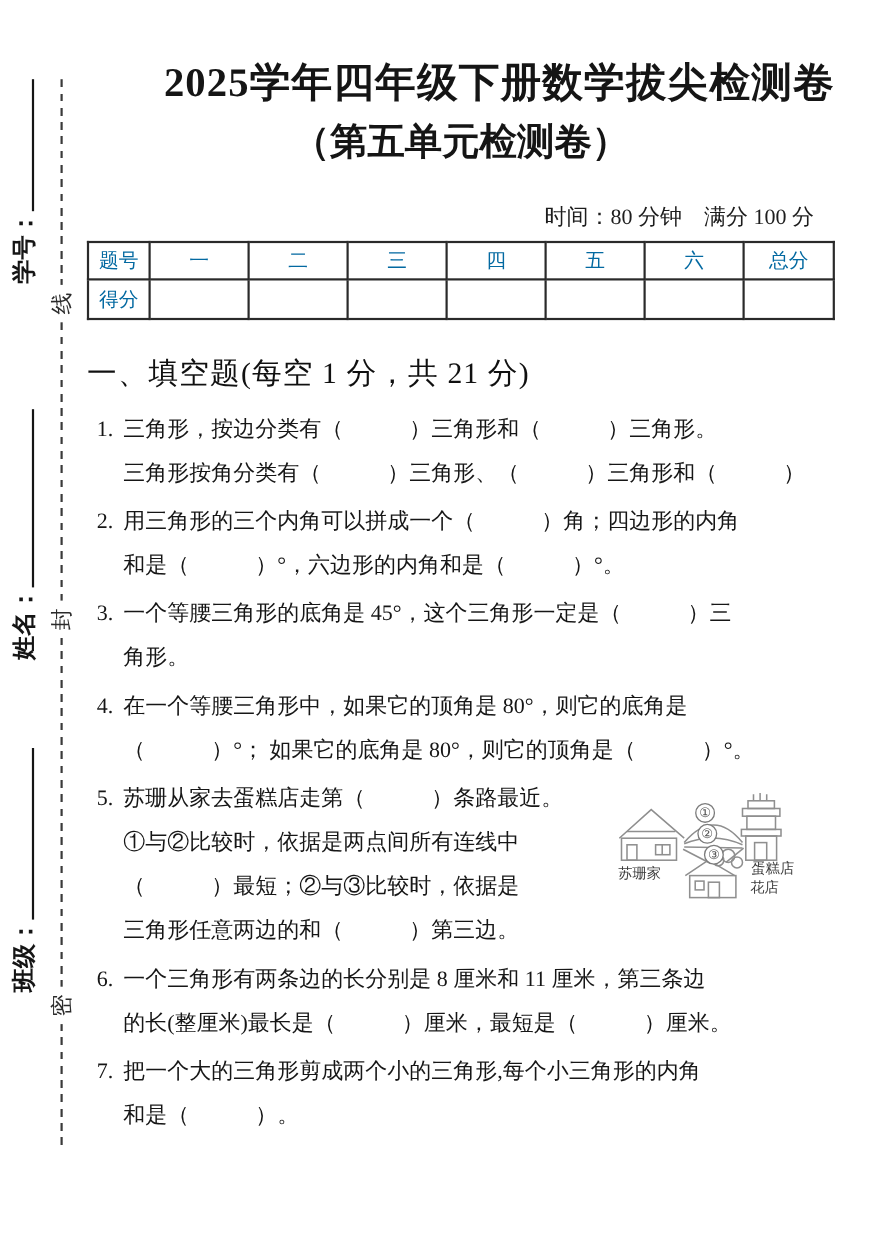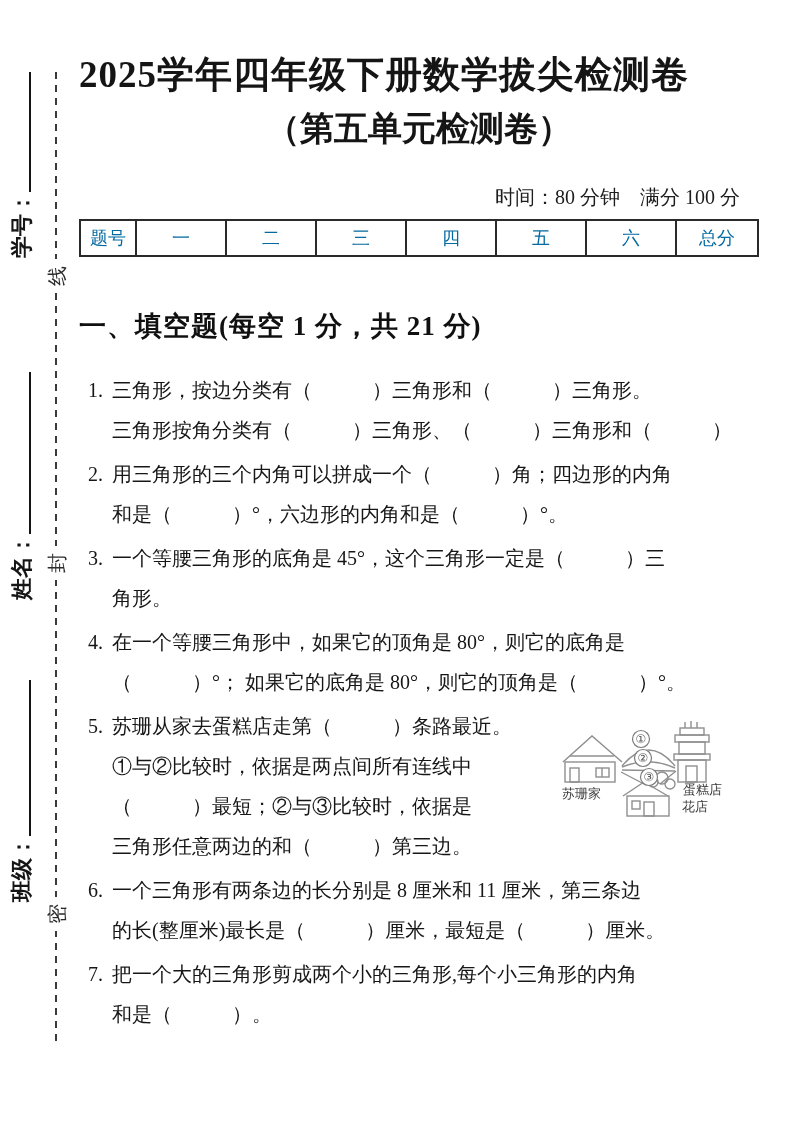--- a/index.html
+++ b/index.html
@@ -22,38 +22,38 @@
     background:repeating-linear-gradient(180deg,#3a3a3a 0 7px,transparent 7px 13px);
   }
   .seal-char{
     position:absolute;left:45px;transform-origin:0 0;transform:rotate(-90deg);
     font-size:20px;line-height:24px;background:#ffffff;padding:0 7px;color:#2b2b2b;
   }
   #seal-char-xian{top:293px;}
   #seal-char-feng{top:580px;}
   #seal-char-mi{top:931px;}
   
-  .title1{position:absolute;top:50px;left:79px;width:680px;text-align:left;
+  .title1{position:absolute;top:50px;left:79px;width:680px;text-align:right;
     font-size:37px;font-weight:bold;letter-spacing:1px;}
   .title2{position:absolute;top:106px;left:79px;width:680px;text-align:center;
     font-size:34px;font-weight:bold;}
   .meta{position:absolute;top:184px;left:79px;width:661px;text-align:right;
     font-size:20px;font-weight:normal;color:#1d1d1d;}
   
   .score-table{
     position:absolute;top:219px;left:79px;width:678px;
     border-collapse:collapse;table-layout:fixed;
   }
   .score-table td{
     border:2px solid #2a2a2a;text-align:center;vertical-align:middle;
     font-size:18px;color:#0369a1;padding:0;height:32px;
   }
   .score-table tr:last-child td{height:34px;}
   
-  .section-heading{position:absolute;top:308px;left:79px;font-size:27px;font-weight:bold;
+  .section-heading{position:absolute;top:321px;left:79px;font-size:27px;font-weight:normal;
     letter-spacing:1px;color:#101010;}
   .question-list{position:absolute;top:370px;left:88px;width:676px;
     font-size:20px;line-height:40px;color:#161616;}
   .q{position:relative;padding-left:24px;margin-bottom:4px;}
   .qnum{position:absolute;left:0;top:0;}
   .qline{white-space:nowrap;}
   
   .route-figure{position:absolute;left:556px;top:718px;width:214px;height:132px;}
   .route-figure .stroke{stroke:#8f8f8f;fill:none;stroke-width:1.4;}
   .route-figure .lbl{font-size:13px;fill:#3c3c3c;font-family:"Liberation Serif","DejaVu Serif",serif;}
@@ -101,20 +101,30 @@
       <tr>
           <td>题号</td>
           <td>一</td>
           <td>二</td>
           <td>三</td>
           <td>四</td>
           <td>五</td>
           <td>六</td>
           <td>总分</td>
         </tr>
+      <tr>
+          <td>得分</td>
+          <td></td>
+          <td></td>
+          <td></td>
+          <td></td>
+          <td></td>
+          <td></td>
+          <td></td>
+        </tr>
     </tbody>
   </table>
 
   <div class="section-heading">一、填空题(每空 1 分，共 21 分)</div>
   <div class="question-list">
       <div class="q">
         <span class="qnum">1.</span>
         <div class="qline">三角形，按边分类有（　　　）三角形和（　　　）三角形。</div>
         <div class="qline">三角形按角分类有（　　　）三角形、（　　　）三角形和（　　　）</div>
       </div>

